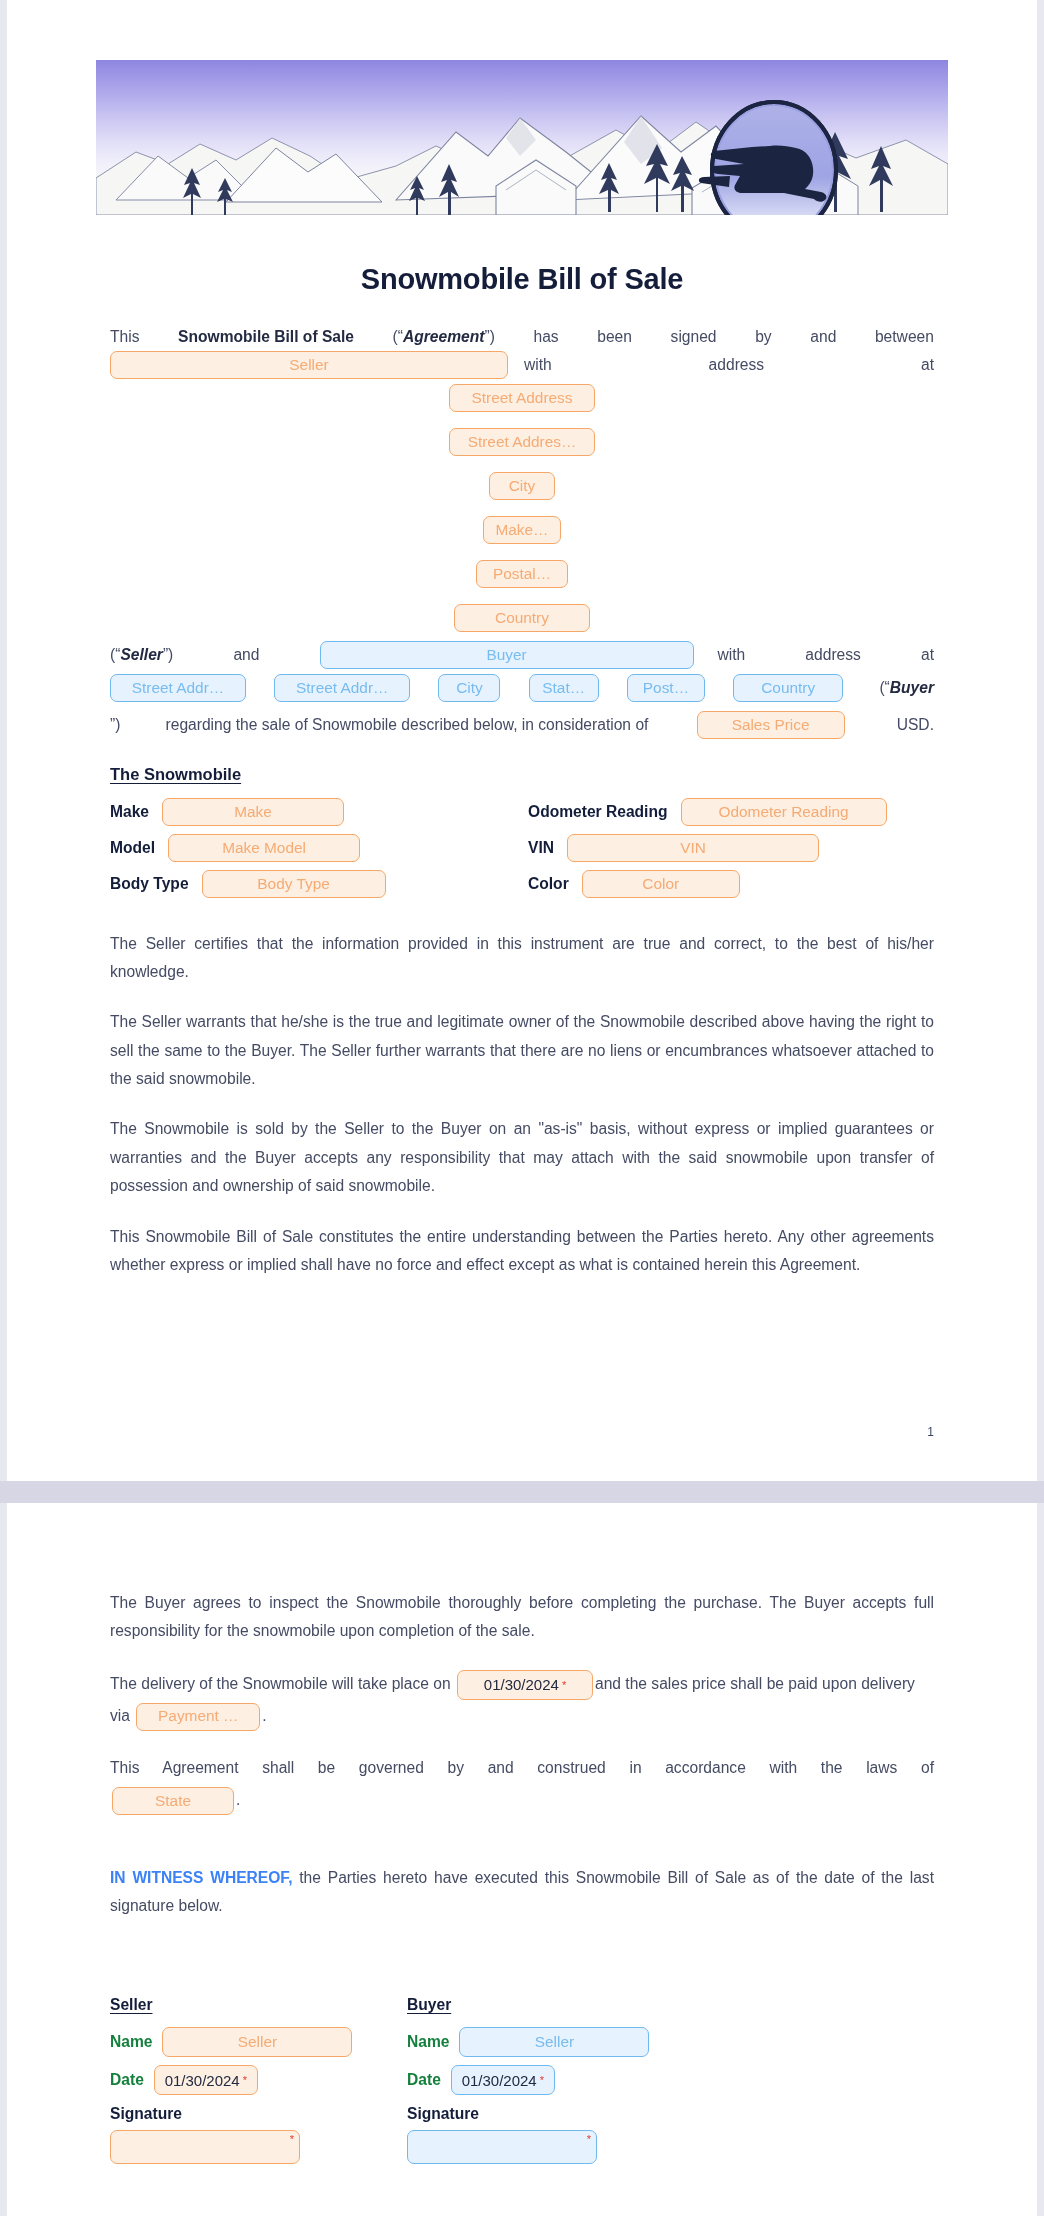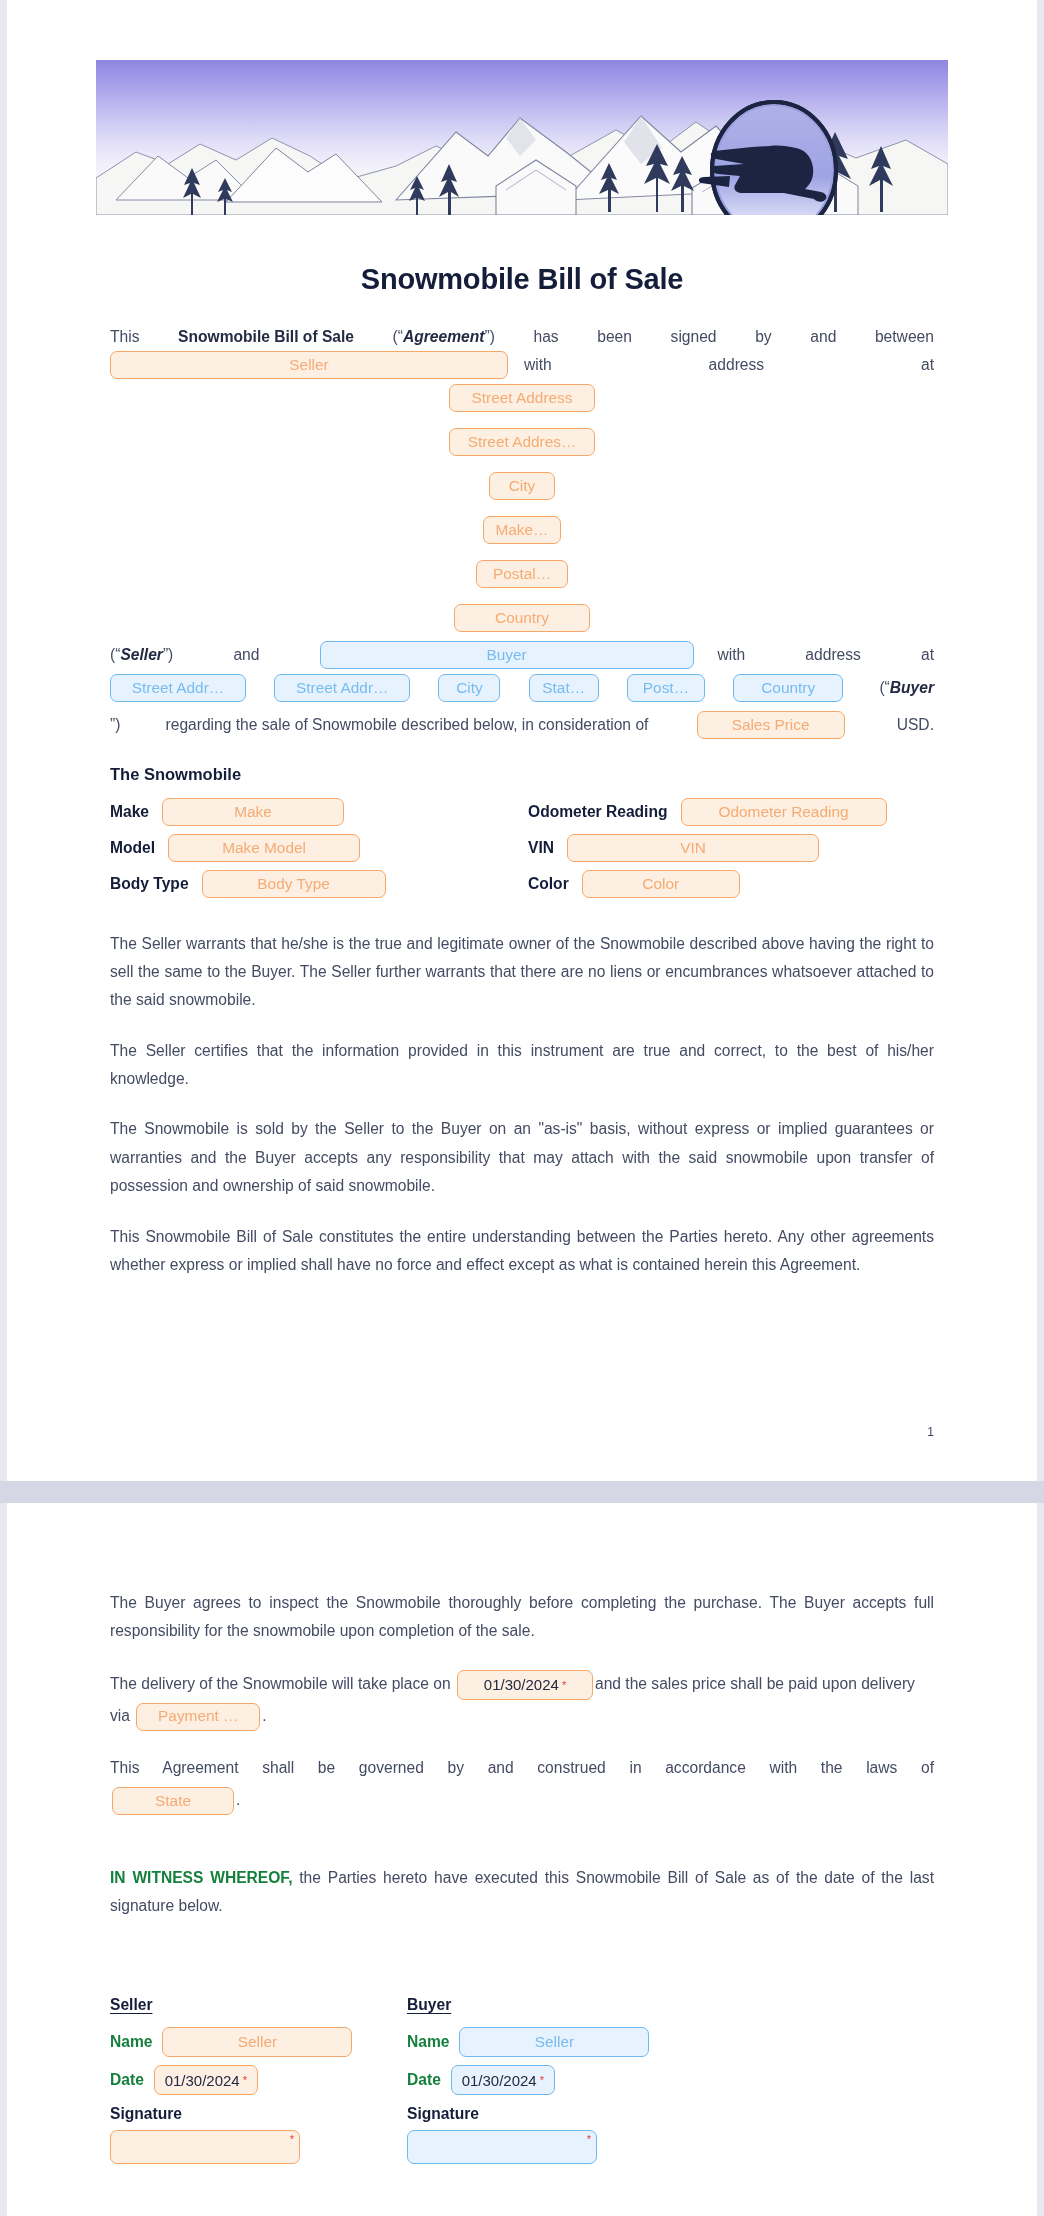--- a/index.html
+++ b/index.html
@@ -58,21 +58,21 @@
 
   
   .para {
     font-size: 15.6px;
     line-height: 1.82;
     color: #444b63;
     text-align: justify;
     margin-bottom: 22px;
   }
   .para.j { text-align: justify; text-align-last: justify; }
-  .para b, .para strong { color: #15803d; font-weight: bold; }
+  .para b, .para strong { color: #3b82f6; font-weight: bold; }
 
   .intro {
     font-size: 15.6px;
     line-height: 1.0;
     color: #444b63;
     text-align: justify;
   }
   .intro-row {
     display: flex;
     align-items: center;
@@ -107,20 +107,21 @@
     color: #78bcef;
   }
   .fld.filled { color: #232a42; font-size: 15px; }
   .req { color: #e8392c; font-size: 11px; vertical-align: super; margin-left: 3px; }
 
   
   .sec-head {
     font-size: 16.5px;
     font-weight: bold;
     color: #141d3a;
+    text-decoration: underline;
     text-underline-offset: 3px;
     margin: 26px 0 14px;
   }
   .detail-grid {
     display: grid;
     grid-template-columns: 418px 1fr;
     row-gap: 8px;
   }
   .detail-cell { display: flex; align-items: center; gap: 13px; }
   .detail-cell .lbl {
@@ -332,22 +333,22 @@
         <span class="lbl">Body Type</span>
         <div class="fld orange" style="width:184px;">Body Type</div>
       </div>
       <div class="detail-cell">
         <span class="lbl">Color</span>
         <div class="fld orange" style="width:158px;">Color</div>
       </div>
     </div>
 
     <div style="height:32px;"></div>
+    <p class="para">The Seller certifies that the information provided in this instrument are true and correct, to the best of his/her knowledge.</p>
     <p class="para">The Seller warrants that he/she is the true and legitimate owner of the Snowmobile described above having the right to sell the same to the Buyer. The Seller further warrants that there are no liens or encumbrances whatsoever attached to the said snowmobile.</p>
-    <p class="para">The Seller certifies that the information provided in this instrument are true and correct, to the best of his/her knowledge.</p>
     <p class="para">The Snowmobile is sold by the Seller to the Buyer on an "as-is" basis, without express or implied guarantees or warranties and the Buyer accepts any responsibility that may attach with the said snowmobile upon transfer of possession and ownership of said snowmobile.</p>
     <p class="para">This Snowmobile Bill of Sale constitutes the entire understanding between the Parties hereto. Any other agreements whether express or implied shall have no force and effect except as what is contained herein this Agreement.</p>
   </div>
 
   <div class="page-num">1</div>
 </div>
 
 <div class="page-gap"></div>
 
 <div class="page page-2">

